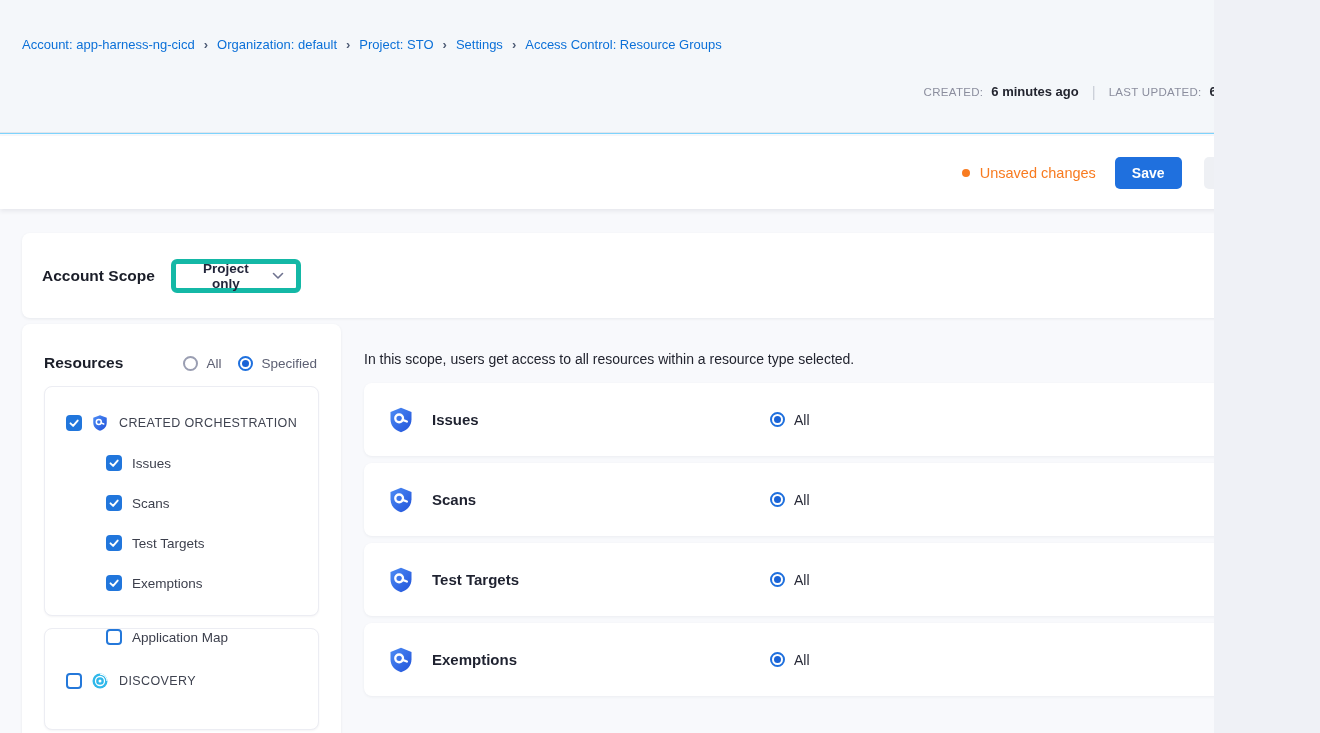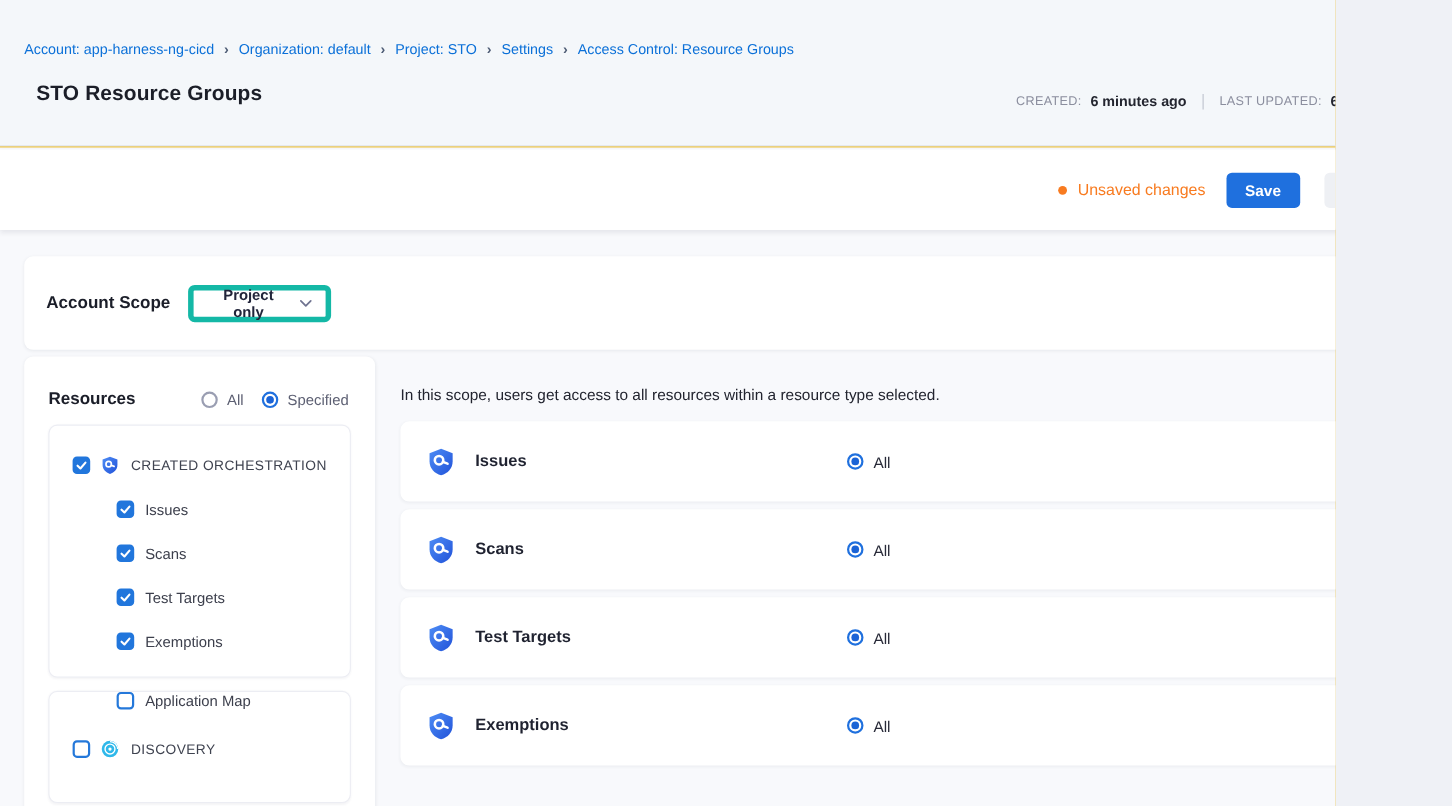--- a/index.html
+++ b/index.html
@@ -3,21 +3,21 @@
 <meta charset="utf-8">
 <style>
   * { margin:0; padding:0; box-sizing:border-box; }
   html,body { width:1320px; height:733px; }
   body {
     font-family:"Liberation Sans","DejaVu Sans",sans-serif;
     background:#eff1f6;
     color:#1f222c;
     overflow:hidden;
   }
-  .page { position:relative; width:1214px; height:733px; background:#eab308; overflow:hidden; }
+  .page { position:relative; width:1214px; height:733px; background:#7dd3fc; overflow:hidden; }
 
   
   .app-header {
     position:absolute; left:0; top:0; width:1320px; height:133px;
     background:#f4f7fa; border-bottom:1px solid #e1e5ec;
   }
   .breadcrumb { position:absolute; left:22px; top:37px; display:flex; align-items:center; gap:9px; font-size:13px; white-space:nowrap; }
   .breadcrumb a { color:#0b70d8; text-decoration:none; cursor:pointer; }
   .crumb-sep { color:#4e5c75; font-size:13px; font-weight:bold; line-height:1; }
   .page-title { position:absolute; left:33px; top:75px; font-size:19px; font-weight:bold; color:#1b1e28; letter-spacing:.1px; }
@@ -141,21 +141,20 @@
       <a>Account: app-harness-ng-cicd</a>
       <span class="crumb-sep">›</span>
       <a>Organization: default</a>
       <span class="crumb-sep">›</span>
       <a>Project: STO</a>
       <span class="crumb-sep">›</span>
       <a>Settings</a>
       <span class="crumb-sep">›</span>
       <a>Access Control: Resource Groups</a>
     </nav>
-    <div class="page-title">STO Resource Groups</div>
     <div class="header-meta">
       <span class="meta-label">CREATED:</span>
       <span class="meta-value">6 minutes ago</span>
       <span class="meta-divider">|</span>
       <span class="meta-label">LAST UPDATED:</span>
       <span class="meta-value">6 minutes ago</span>
     </div>
   </header>
 
   <div class="content-bg"></div>

